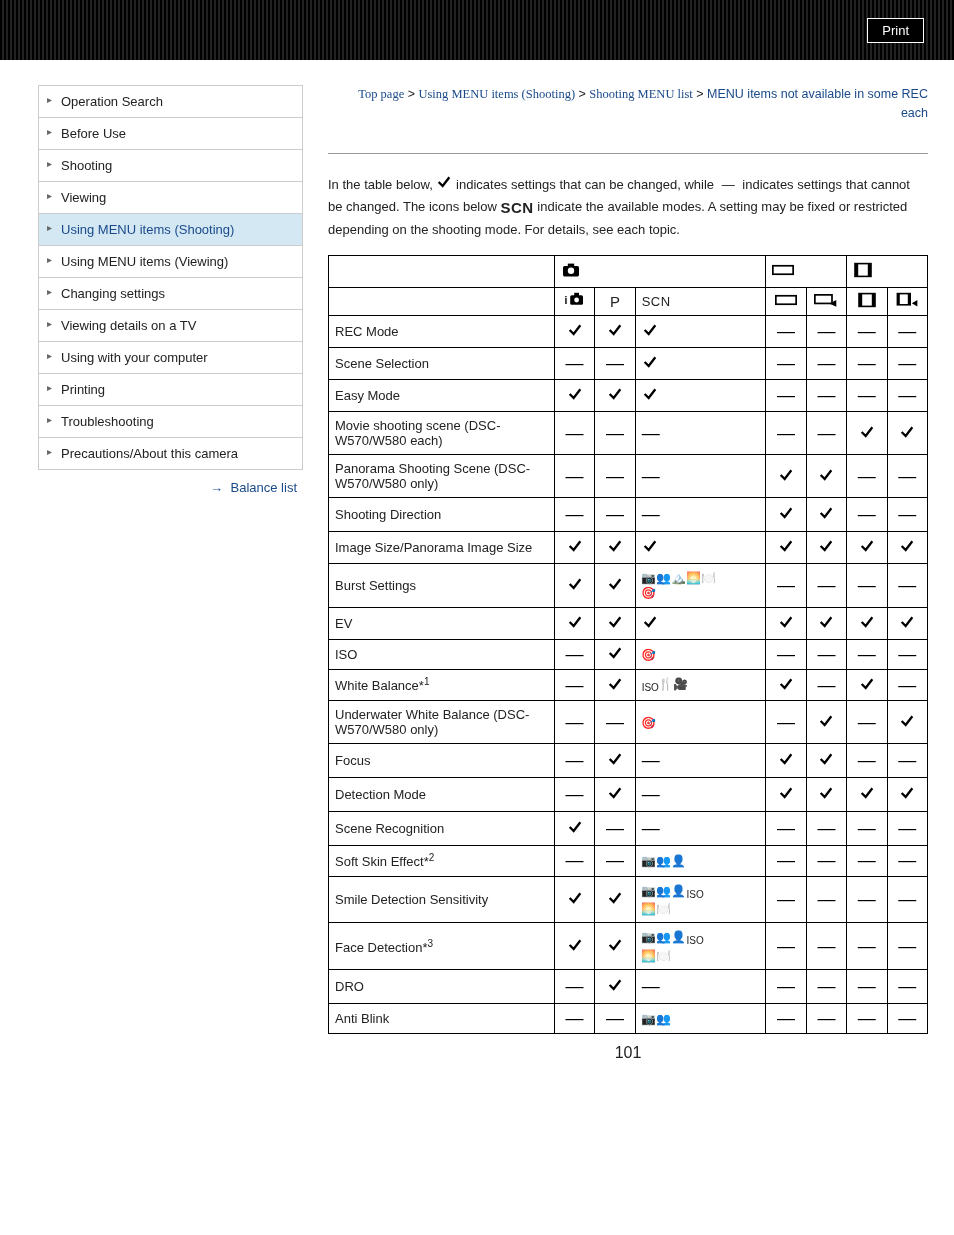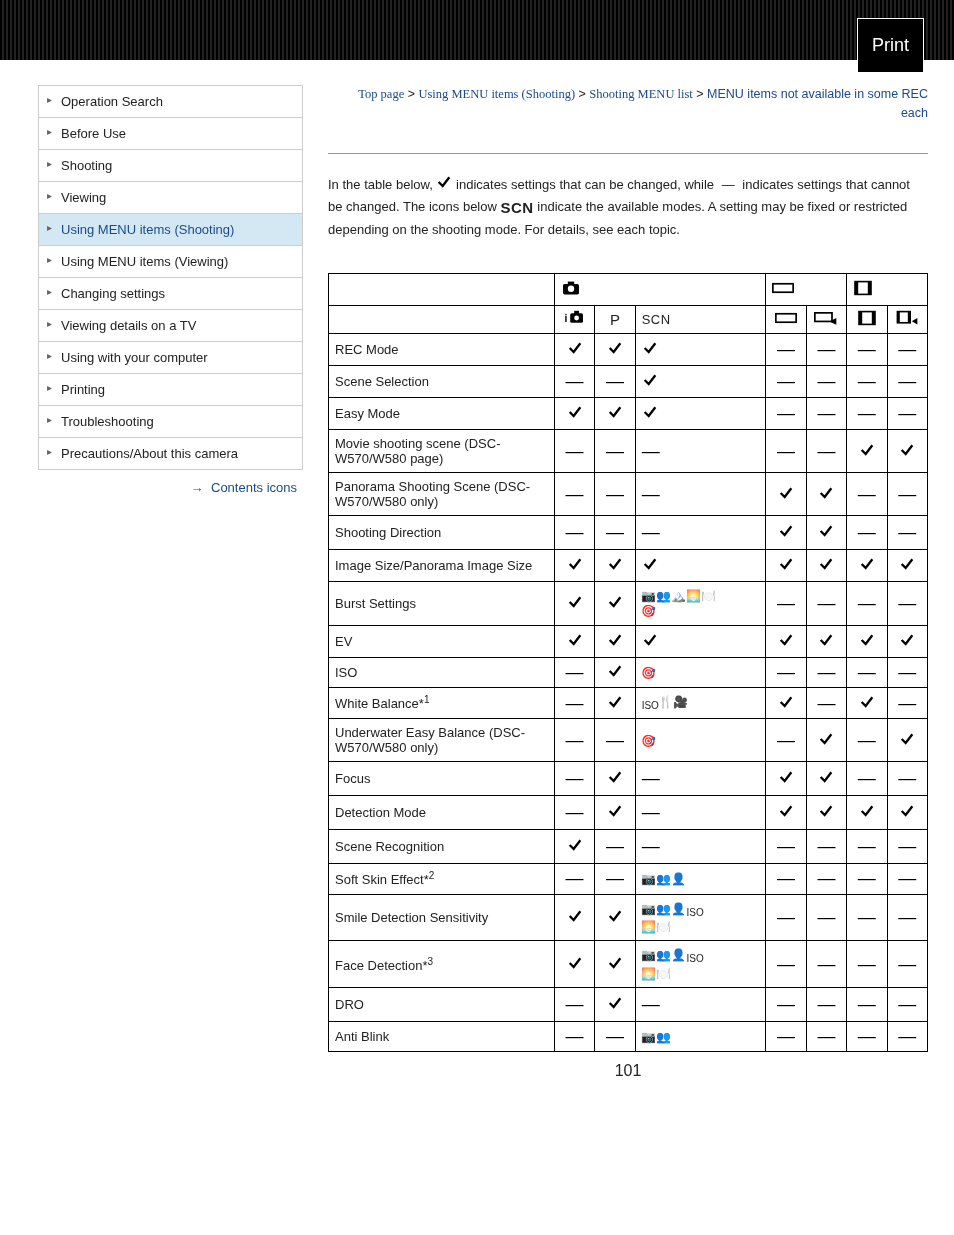--- a/index.html
+++ b/index.html
@@ -1,33 +1,33 @@
 <!DOCTYPE html>
 <html><head>
 <meta charset="utf-8">
 <style>
   * { box-sizing: border-box; margin: 0; padding: 0; }
   body { font-family: Arial, Helvetica, sans-serif; font-size: 13px; color: #222; background: #fff; width: 954px; }
   .topbar { height: 60px; background: repeating-linear-gradient(90deg, #000 0 2px, #222 2px 4px); position: relative; }
-  .print-btn { position: absolute; right: 30px; top: 18px; background: #000; color: #fff; border: 1px solid #fff; padding: 16px 14px; font-size: 18px; cursor: pointer; }
+  .print-btn { position: absolute; right: 30px; top: 18px; background: #000; color: #fff; border: 1px solid #fff; padding: 4px 14px; font-size: 13px; cursor: pointer; }
   .layout { display: flex; padding: 25px 26px 20px 38px; gap: 25px; }
   .sidebar { width: 265px; flex: 0 0 265px; }
   .sidebar ul { list-style: none; border: 1px solid #ccc; border-bottom: none; }
   .sidebar li { border-bottom: 1px solid #ccc; padding: 8px 8px 8px 22px; position: relative; cursor: pointer; color: #222; }
   .sidebar li::before { content: "▸"; position: absolute; left: 8px; top: 8px; font-size: 10px; color: #666; }
   .sidebar li.active { background: #d4e8f4; color: #1a4a8a; }
   .contents-link { text-align: right; padding: 10px 6px; }
   .contents-link a { color: #1a4a8a; text-decoration: none; }
   .contents-link span.arrow { color: #1a4a8a; margin-right: 4px; }
   .main { flex: 1; }
   .breadcrumb { font-size: 12.5px; color: #1a4a8a; text-align: right; line-height: 1.5; margin-bottom: 30px; }
   .breadcrumb a { color: #1a4a8a; text-decoration: none; font-family: Liberation Serif, serif; }
   .breadcrumb .sep { color: #222; }
   hr.divider { border: none; border-top: 1px solid #999; margin: 28px 0 20px; }
-  .intro { font-size: 13px; line-height: 1.6; margin-bottom: 32px; }
+  .intro { font-size: 13px; line-height: 1.6; margin-bottom: 14px; }
   .intro .check-inline { display: inline-block; vertical-align: middle; }
   .intro .dash-inline { display: inline-block; vertical-align: middle; padding: 0 4px; }
   .intro .scn-inline { font-weight: bold; font-size: 15px; font-family: Arial; letter-spacing: 0.5px; vertical-align: middle; }
   table.grid { border-collapse: collapse; width: 100%; }
   table.grid th, table.grid td { border: 1px solid #000; padding: 6px 6px; font-size: 13px; text-align: left; vertical-align: middle; }
   table.grid th { font-weight: normal; text-align: center; }
   table.grid td.label { width: 190px; }
   table.grid td.cell, table.grid th.cell { width: 34px; text-align: center; padding: 4px 2px; }
   table.grid td.scn-cell, table.grid th.scn-cell { width: 110px; text-align: left; padding-left: 6px; }
   .check-svg { width: 16px; height: 16px; display: inline-block; }
@@ -57,21 +57,21 @@
         <li>Using MENU items (Viewing)</li>
         <li>Changing settings</li>
         <li>Viewing details on a TV</li>
         <li>Using with your computer</li>
         <li>Printing</li>
         <li>Troubleshooting</li>
         <li>Precautions/About this camera</li>
       </ul>
     <div class="contents-link">
       <span class="arrow">→</span>
-      <a href="#">Contents icons</a>
+      <a href="#">Balance list</a>
     </div>
   </aside>
 
   <main class="main">
 
     <div class="breadcrumb">
       <a href="#">Top page</a><span class="sep"> &gt; </span><a href="#">Using MENU items (Shooting)</a><span class="sep"> &gt; </span><a href="#">Shooting MENU list</a><span class="sep"> &gt; </span><span>MENU items not available in some REC each</span>
     </div>
 
     <hr class="divider">
@@ -193,21 +193,21 @@
               </svg></td>
             <td class="scn-cell"><svg class="check-svg" viewBox="0 0 24 24">
                 <path d="M4 12 L10 18 L20 5" stroke="#000" stroke-width="3.5" fill="none"></path>
               </svg></td>
             <td class="cell"><span class="dash">—</span></td>
             <td class="cell"><span class="dash">—</span></td>
             <td class="cell"><span class="dash">—</span></td>
             <td class="cell"><span class="dash">—</span></td>
           </tr>
           <tr>
-            <td class="label">Movie shooting scene (DSC-W570/W580 page)</td>
+            <td class="label">Movie shooting scene (DSC-W570/W580 each)</td>
             <td class="cell"><span class="dash">—</span></td>
             <td class="cell"><span class="dash">—</span></td>
             <td class="scn-cell"><span class="dash">—</span></td>
             <td class="cell"><span class="dash">—</span></td>
             <td class="cell"><span class="dash">—</span></td>
             <td class="cell"><svg class="check-svg" viewBox="0 0 24 24">
                 <path d="M4 12 L10 18 L20 5" stroke="#000" stroke-width="3.5" fill="none"></path>
               </svg></td>
             <td class="cell"><svg class="check-svg" viewBox="0 0 24 24">
                 <path d="M4 12 L10 18 L20 5" stroke="#000" stroke-width="3.5" fill="none"></path>
@@ -325,21 +325,21 @@
             <td class="cell"><svg class="check-svg" viewBox="0 0 24 24">
                 <path d="M4 12 L10 18 L20 5" stroke="#000" stroke-width="3.5" fill="none"></path>
               </svg></td>
             <td class="cell"><span class="dash">—</span></td>
             <td class="cell"><svg class="check-svg" viewBox="0 0 24 24">
                 <path d="M4 12 L10 18 L20 5" stroke="#000" stroke-width="3.5" fill="none"></path>
               </svg></td>
             <td class="cell"><span class="dash">—</span></td>
           </tr>
           <tr>
-            <td class="label">Underwater Easy Balance (DSC-W570/W580 only)</td>
+            <td class="label">Underwater White Balance (DSC-W570/W580 only)</td>
             <td class="cell"><span class="dash">—</span></td>
             <td class="cell"><span class="dash">—</span></td>
             <td class="scn-cell"><span class="scn-icons">🎯</span></td>
             <td class="cell"><span class="dash">—</span></td>
             <td class="cell"><svg class="check-svg" viewBox="0 0 24 24">
                 <path d="M4 12 L10 18 L20 5" stroke="#000" stroke-width="3.5" fill="none"></path>
               </svg></td>
             <td class="cell"><span class="dash">—</span></td>
             <td class="cell"><svg class="check-svg" viewBox="0 0 24 24">
                 <path d="M4 12 L10 18 L20 5" stroke="#000" stroke-width="3.5" fill="none"></path>

